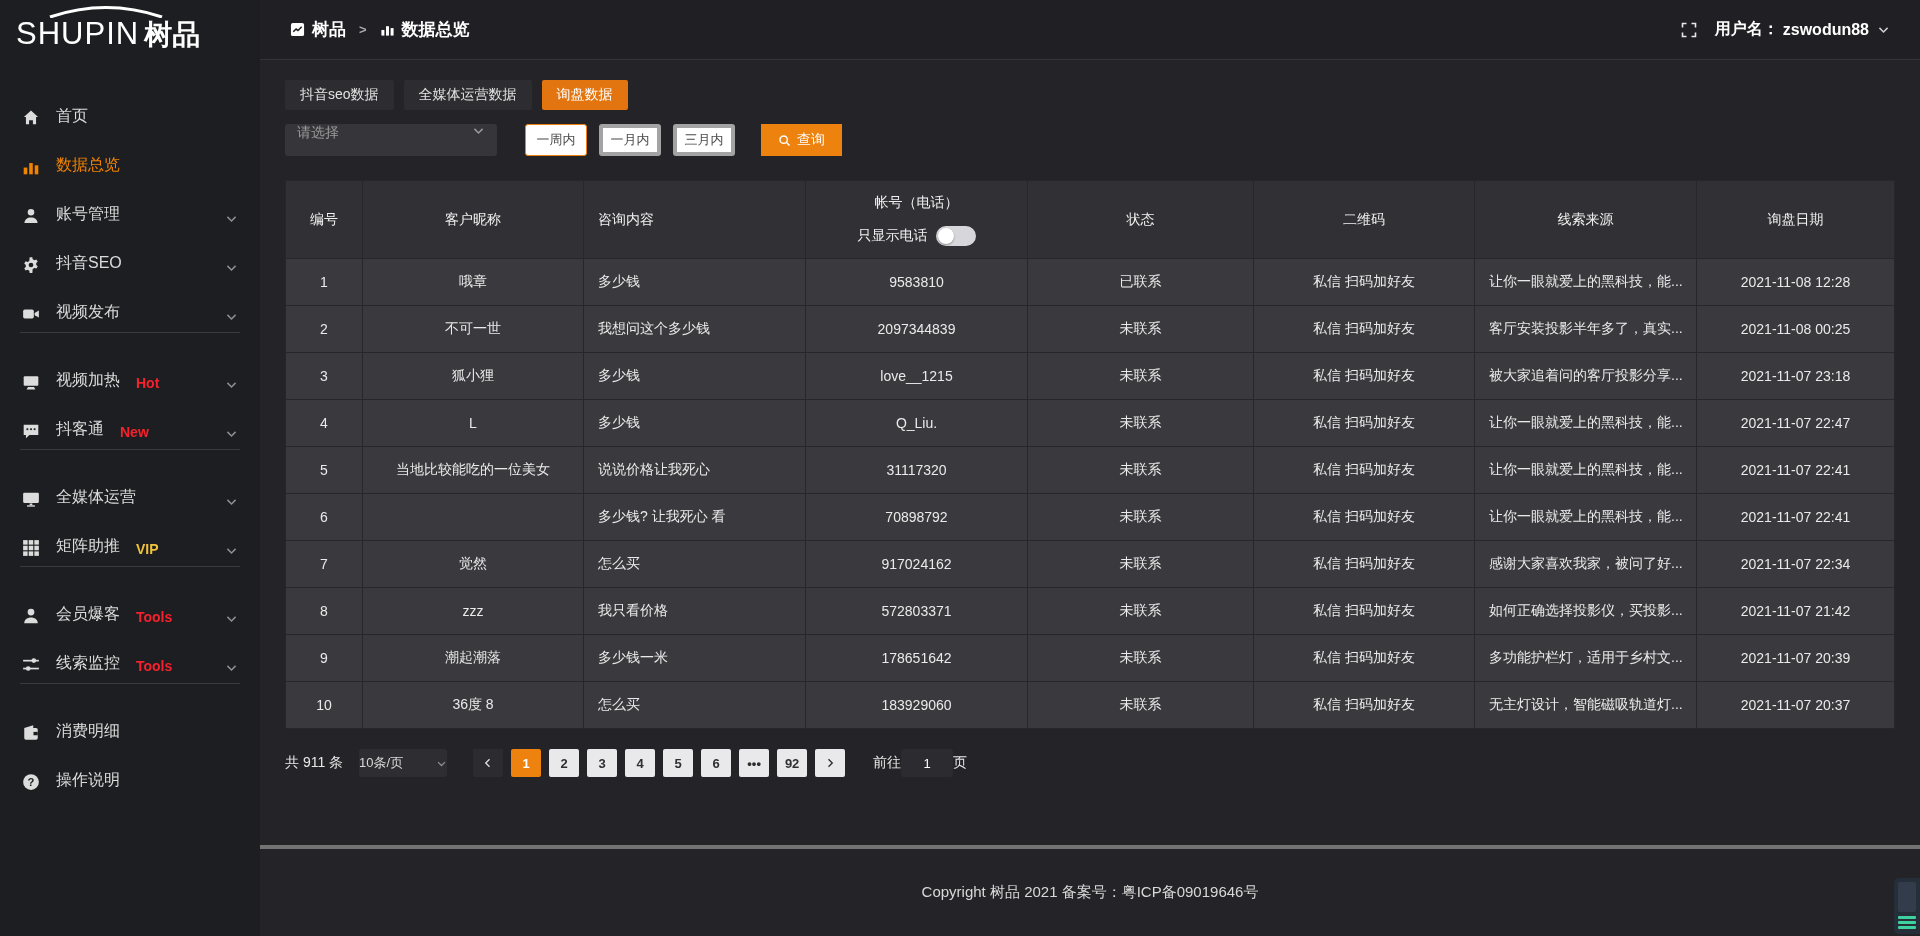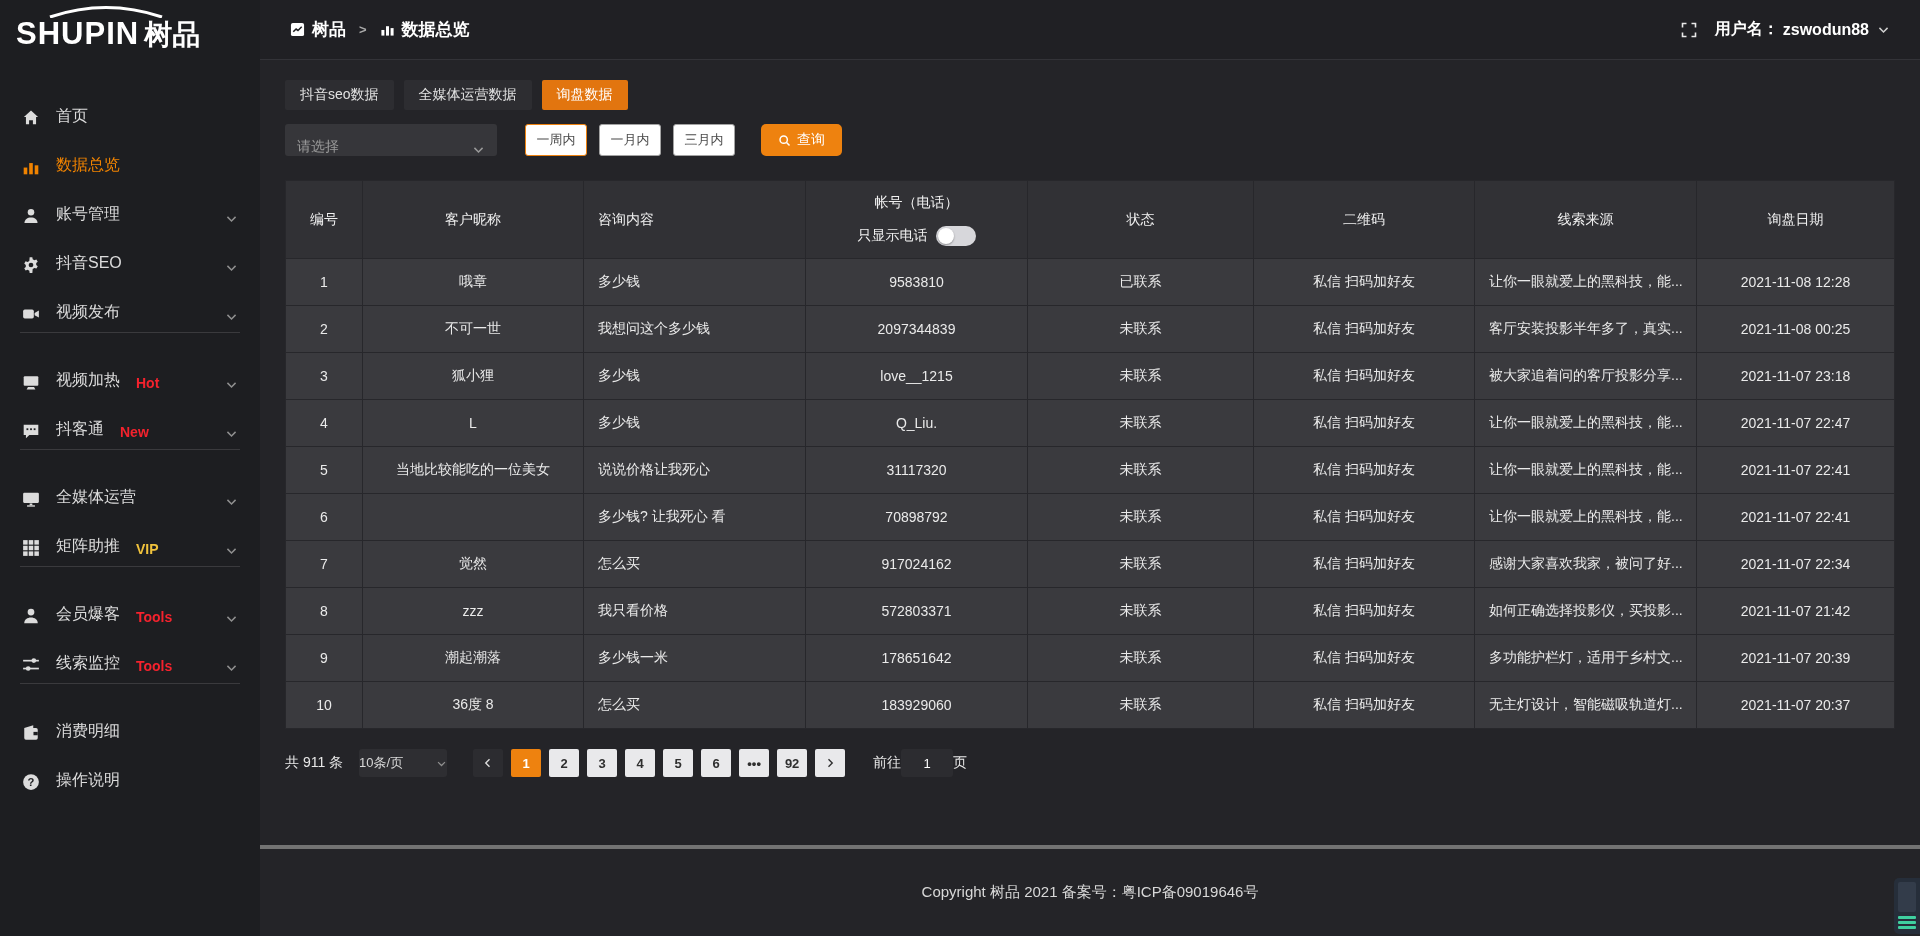--- a/index.html
+++ b/index.html
@@ -2,21 +2,21 @@
 <html><head>
 <meta charset="utf-8">
 <style>
 *{margin:0;padding:0;box-sizing:border-box}
 html,body{width:1920px;height:936px;overflow:hidden;background:#242428;font-family:"Liberation Sans",sans-serif}
 .app{display:flex;width:1920px;height:936px}
 
 .sidebar{width:260px;flex-shrink:0;background:#1d1e21;color:#dcdcdc;position:relative}
 .logo{position:relative;padding:16px 14px 4px 16px;height:62px;white-space:nowrap}
 .logo-arc{position:absolute;left:46px;top:5px}
-.logo-en{font-size:31px;font-weight:700;color:#fff;letter-spacing:1px}
+.logo-en{font-size:31px;font-weight:400;color:#fff;letter-spacing:1px}
 .logo-cn{font-size:28px;font-weight:800;color:#fff;margin-left:5px}
 #side-nav{padding-top:16px}
 .nav-item{display:flex;align-items:flex-end;height:49px;padding:0 22px;font-size:16px;cursor:pointer;color:#dcdcdc}
 .nav-item.active{color:#f08300}
 .nav-ic{width:18px;height:18px;margin-right:16px;display:inline-flex;flex-shrink:0}
 .nav-ic svg{width:18px;height:18px;fill:currentColor}
 .nav-badge{font-weight:bold;font-size:14px;margin-left:16px}
 .chev{margin-left:auto;color:#8f8f8f;display:flex}
 .chev svg{width:13px;height:13px}
 .nav-divider{height:1px;background:#3a3a3d;margin:9px 20px}
@@ -31,26 +31,26 @@
 .fs-ic{display:inline-flex;color:#e8e8e8;cursor:pointer}
 .fs-ic svg{width:16px;height:16px}
 .user-box{display:flex;align-items:center;gap:4px;font-size:16px;font-weight:bold;cursor:pointer}
 .user-box .chev{margin-left:4px;color:#cfcfcf}
 
 .content{flex:1;padding:20px 25px 0 25px}
 .tabs{display:flex;gap:10px}
 .tab{height:30px;padding:0 15px;font-size:14px;background:#2d2d31;color:#e2e2e2;display:inline-flex;align-items:center;border:none;border-radius:2px;cursor:pointer}
 .tab.active{background:#e2750f;color:#fff}
 .filters{display:flex;align-items:center;margin-top:14px}
-.select{width:212px;height:32px;background:#36363a;border-radius:3px;display:flex;align-items:flex-end;padding:0 12px;color:#9a9a9a;font-size:14px;cursor:pointer}
+.select{width:212px;height:32px;background:#36363a;border-radius:3px;display:flex;align-items:flex-start;padding:0 12px;color:#9a9a9a;font-size:14px;cursor:pointer}
 .select .chev{color:#9a9a9a}
 .range-group{display:flex;margin-left:28px;gap:12px}
-.range-btn{width:62px;height:32px;background:#fff;color:#4a4a4a;font-size:13px;border-radius:3px;display:flex;align-items:center;justify-content:center;border:1px solid #a3a3a3;cursor:pointer}
+.range-btn{width:62px;height:32px;background:#fff;color:#4a4a4a;font-size:13px;border-radius:3px;display:flex;align-items:center;justify-content:center;border:4px solid #a3a3a3;cursor:pointer}
 .range-btn.active{border:1px solid #ee820f}
-.query-btn{height:32px;padding:0 17px;background:#ee820f;color:#fff;border:none;border-radius:5px;margin-left:26px;display:flex;align-items:center;gap:6px;font-size:14px;cursor:pointer}
+.query-btn{height:32px;padding:0 17px;background:#ee820f;color:#fff;border:none;border-radius:0;margin-left:26px;display:flex;align-items:center;gap:6px;font-size:14px;cursor:pointer}
 .query-btn svg{width:13px;height:13px}
 
 .data-table{margin-top:24px;width:100%;border-collapse:collapse;table-layout:fixed;background:#3a3a3e}
 .data-table th,.data-table td{border:1px solid #27272b;font-weight:normal;overflow:hidden;white-space:nowrap;text-overflow:ellipsis}
 .data-table thead th{background:#313135;height:78px;font-size:14px;color:#f0f0f0;text-align:center}
 .data-table td{height:47px;font-size:14px;color:#eaeaea;text-align:center}
 .c-left{text-align:left !important;padding-left:14px}
 .orange{color:#e0752d}
 .phone-title{margin-bottom:14px}
 .phone-sub{display:flex;align-items:center;justify-content:center;gap:8px;font-size:14px;color:#f0f0f0}

